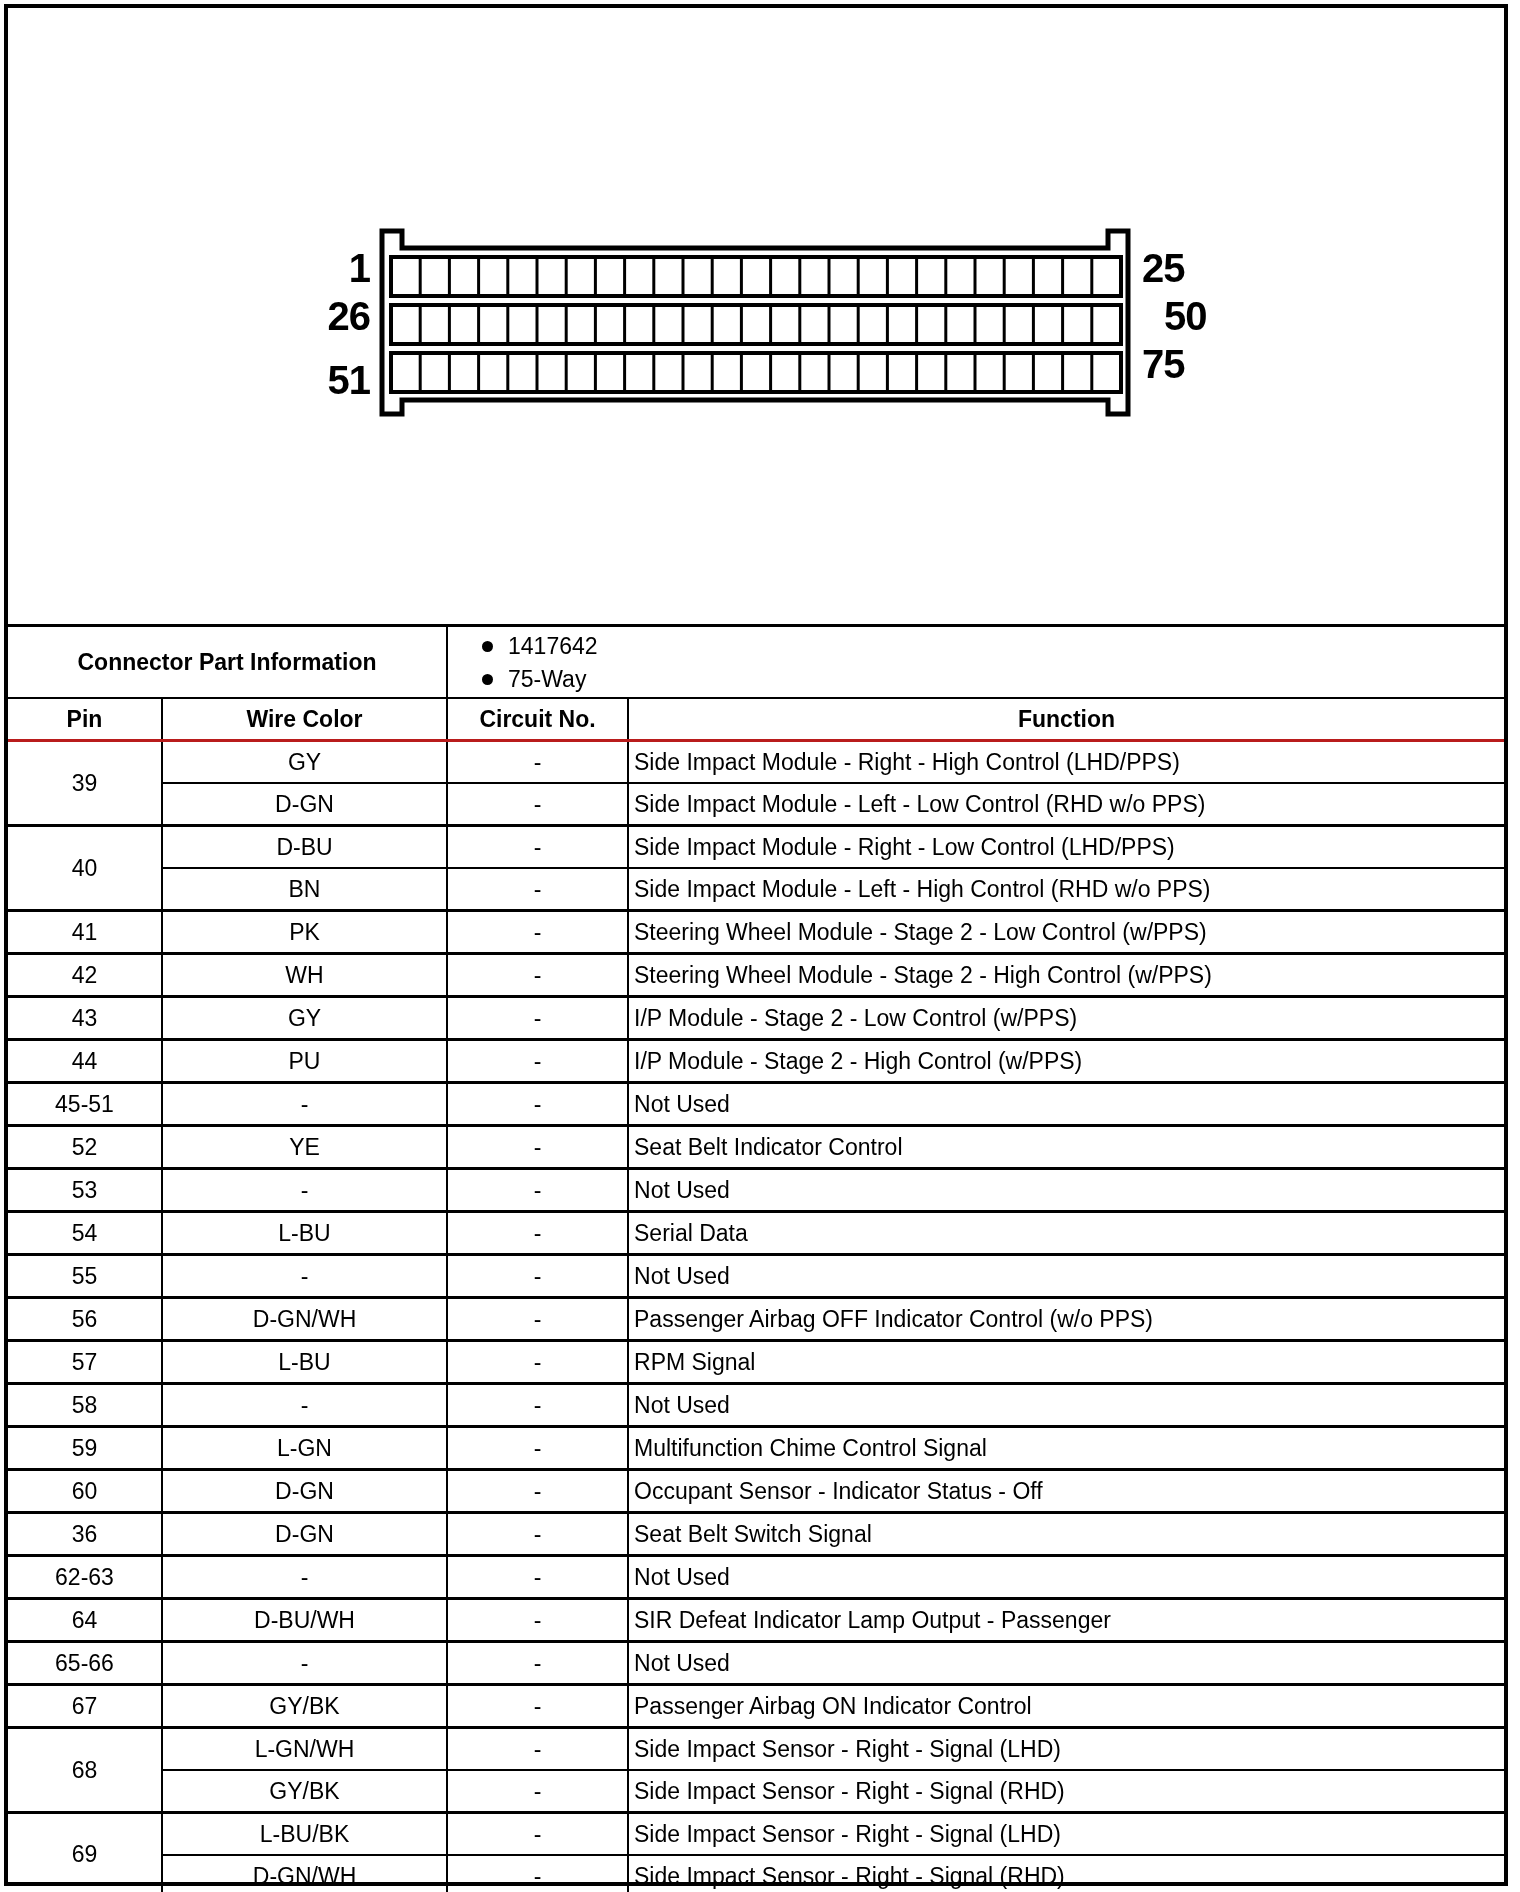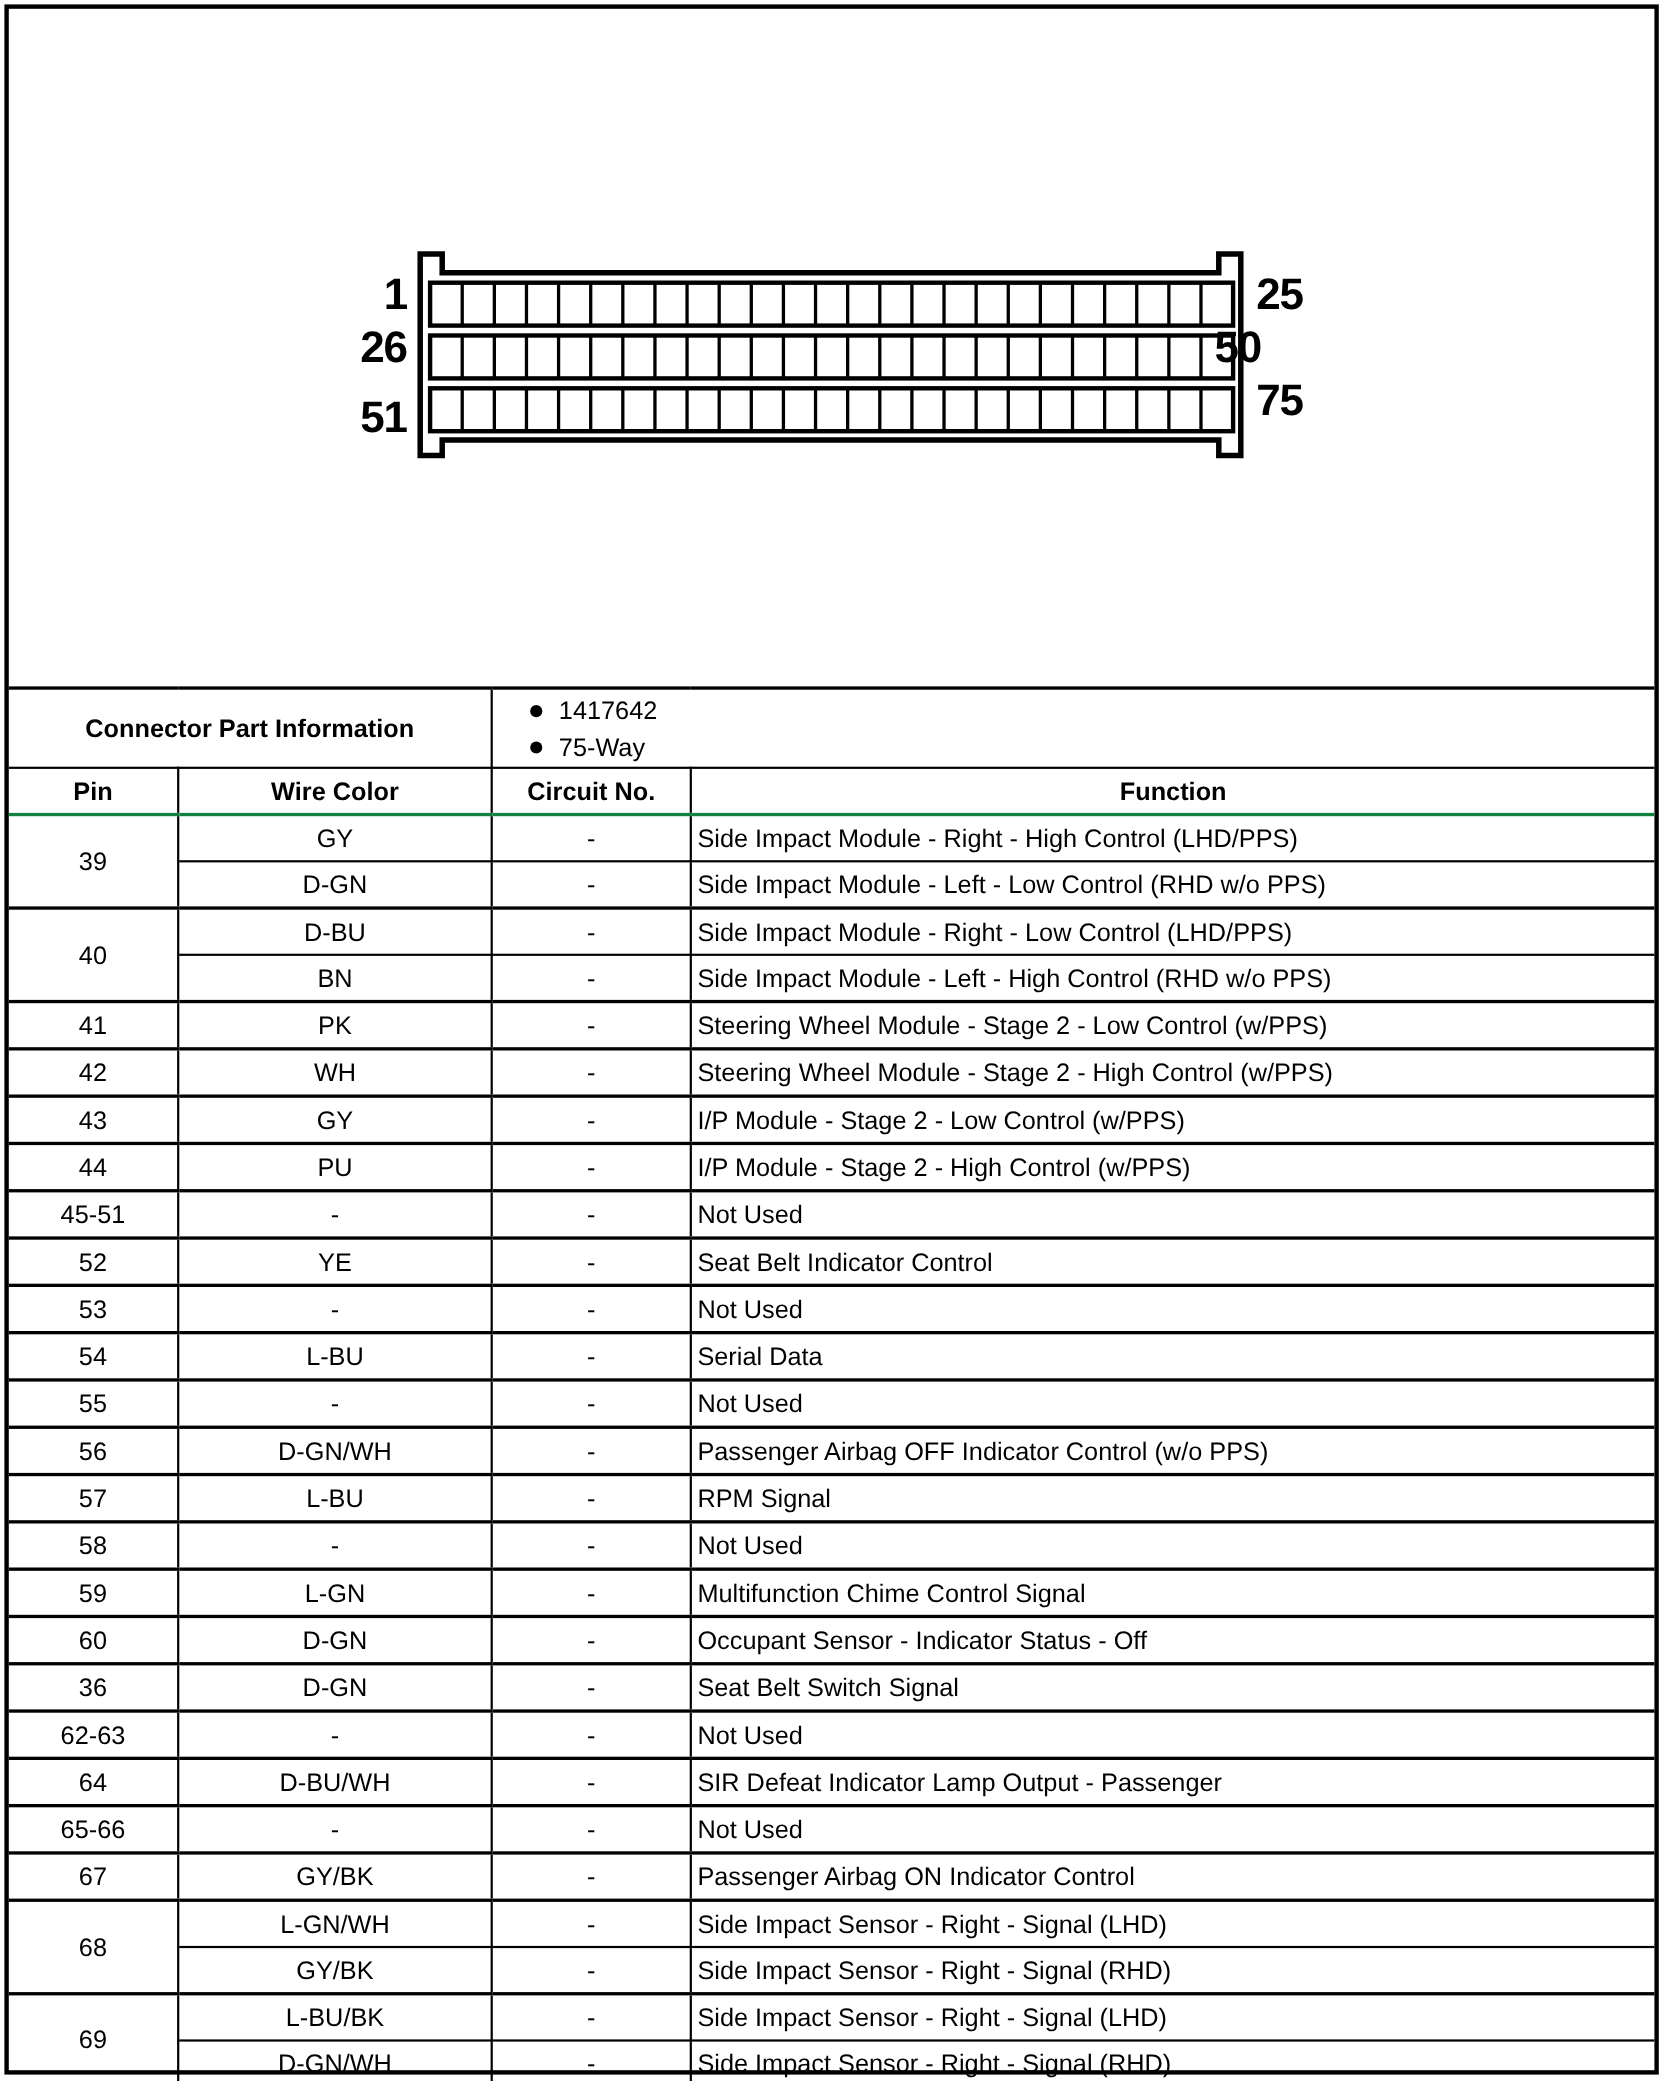--- a/index.html
+++ b/index.html
@@ -22,21 +22,21 @@
   .tbl td:first-child, .tbl th:first-child { border-left: none; }
   .tbl td:last-child, .tbl th:last-child { border-right: none; }
   .tbl tr:last-child td { border-bottom: none; }
   .info-row td { height: 70px; }
   .info-label { text-align: center; font-weight: bold; font-size: 23px; }
   .info-list { list-style: none; margin: 0; padding: 2px 12px 0 34px; }
   .info-list li { position: relative; padding-left: 26px; line-height: 33px; font-size: 23px; }
   .info-list li .bullet { position: absolute; left: 0; top: 11px; width: 11px; height: 11px;
                           border-radius: 50%; background: #000; }
   .hdr-row th { height: 40px; font-weight: bold; font-size: 23px; text-align: center;
-                border-bottom: 3px solid #15803d; }
+                border-bottom: 3px solid #b91c1c; }
   .data-row td { height: 40px; text-align: center; }
   .data-row td.fn { text-align: left; padding-left: 5px; white-space: nowrap; border-radius: 21px; }
   .data-row.group-start td { border-top: 3px solid #000; }
 </style>
 </head>
 <body>
 
 <div class="frame">
 
   <div class="diagram">
@@ -119,21 +119,21 @@
           <line x1="1025.4" x2="1025.4" y1="345" y2="384"></line>
           <line x1="1054.6" x2="1054.6" y1="345" y2="384"></line>
           <line x1="1083.8" x2="1083.8" y1="345" y2="384"></line>
         </g>
     </svg>
 
     <div class="pin-label left" style="left:282px; top:240px;">1</div>
     <div class="pin-label left" style="left:282px; top:288px;">26</div>
     <div class="pin-label left" style="left:282px; top:352px;">51</div>
     <div class="pin-label right" style="left:1134px; top:240px;">25</div>
-    <div class="pin-label right" style="left:1096px; top:288px;">50</div>
+    <div class="pin-label right" style="left:1156px; top:288px;">50</div>
     <div class="pin-label right" style="left:1134px; top:336px;">75</div>
   </div>
 
   <table class="tbl">
     <colgroup>
       <col style="width:154px">
       <col style="width:285px">
       <col style="width:181px">
       <col>
     </colgroup>

